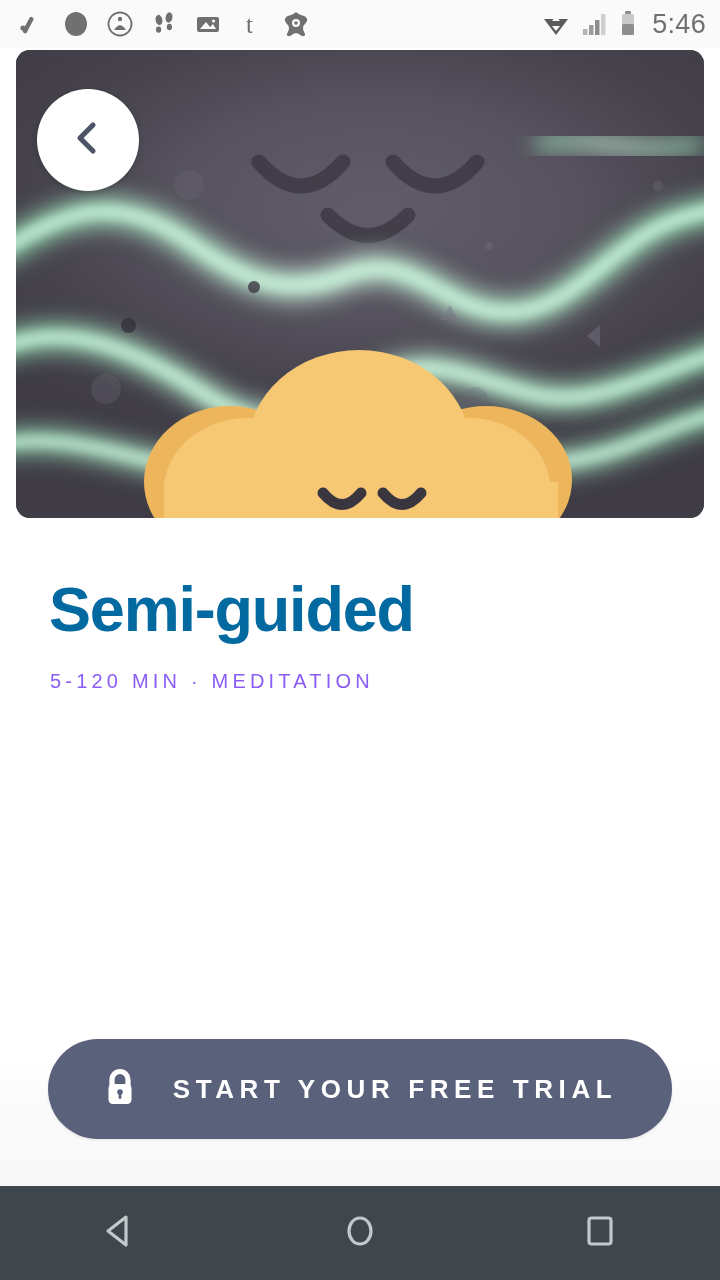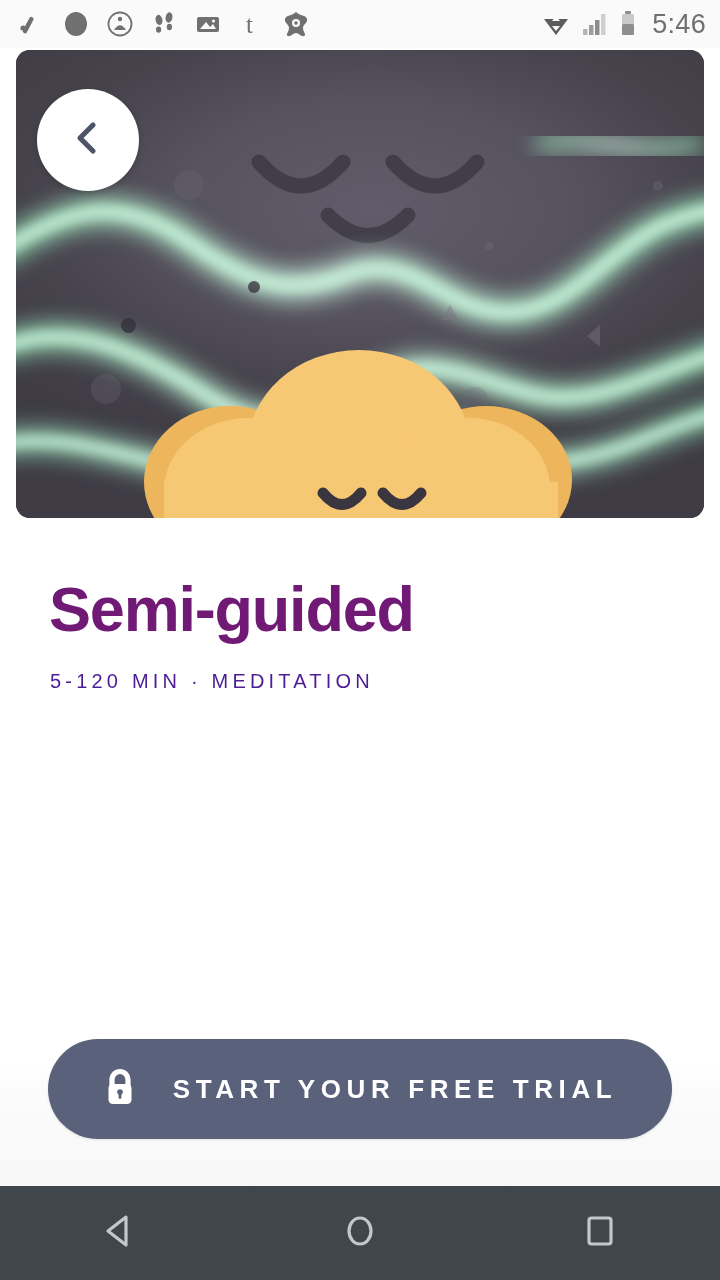--- a/index.html
+++ b/index.html
@@ -56,27 +56,27 @@
     background:#ffffff;
     display:flex; align-items:center; justify-content:center;
     box-shadow:0 2px 6px rgba(0,0,0,.18);
     cursor:pointer;
   }
 
   
   #content{ position:absolute; left:0; top:518px; width:720px; height:668px; background:#ffffff; }
   #page-title{
     position:absolute; left:49px; top:60px;
-    font-size:63px; font-weight:bold; color:#701a75;
+    font-size:63px; font-weight:bold; color:#0369a1;
     letter-spacing:-1.2px; line-height:1;
     white-space:nowrap;
   }
   #meta-line{
     position:absolute; left:50px; top:152px;
-    font-size:20px; color:#4c1d95; letter-spacing:4.2px; font-weight:normal;
+    font-size:20px; color:#8b5cf6; letter-spacing:4.2px; font-weight:normal;
     white-space:nowrap;
   }
   #description{
     position:absolute; left:49px; top:214px; width:622px;
     font-size:28.5px; line-height:62px; color:#7b7b7b;
     letter-spacing:.1px;
   }
 
   
   #fade-overlay{

